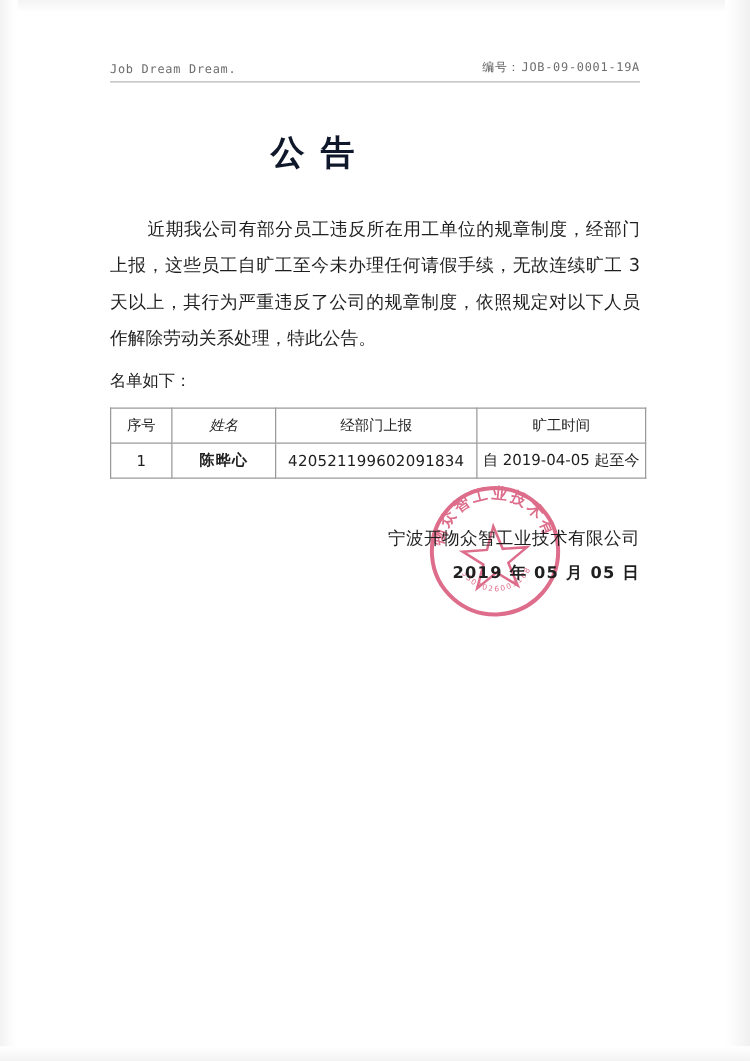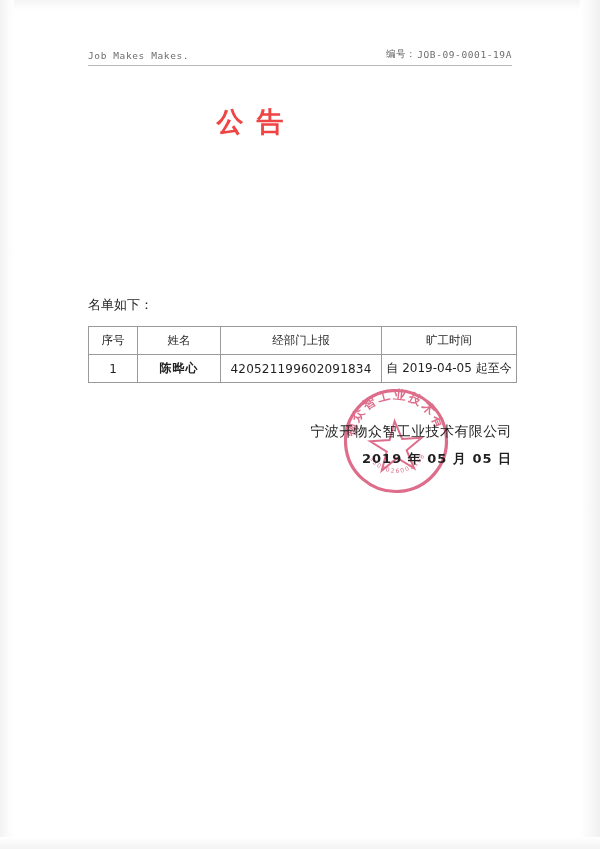--- a/index.html
+++ b/index.html
@@ -89,21 +89,21 @@
     position: absolute;
     left: 0;
     top: 104px;
     width: 500px;
     text-align: center;
     font-family: "DejaVu Sans", "Liberation Sans", sans-serif;
     font-weight: bold;
     font-size: 27px;
     letter-spacing: 13px;
     text-indent: 13px;
-    color: #ef4444;
+    color: #0f172a;
   }
 
   
   .doc-body {
     position: absolute;
     left: 88px;
     top: 170px;
     width: 424px;
     font-family: "DejaVu Sans", "Liberation Sans", sans-serif;
     font-size: 14.2px;
@@ -144,21 +144,21 @@
   .name-table th {
     height: 27px;
     font-size: 11.5px;
     font-weight: normal;
   }
   .name-table td {
     height: 27px;
     font-size: 12px;
   }
   .name-table .c-idx  { width: 48px; }
-  .name-table .c-name { width: 82px; }
+  .name-table .c-name { width: 82px; font-style: italic; }
   .name-table .c-id   { width: 160px; }
   .name-table .c-time { width: 134px; }
   .cell-name { font-weight: bold; letter-spacing: 1px; }
   .cell-id {
     font-family: "Liberation Serif", "DejaVu Serif", serif;
     font-size: 12.5px;
     letter-spacing: 0.2px;
   }
   .cell-time {
     font-family: "DejaVu Sans", "Liberation Sans", sans-serif;
@@ -206,29 +206,30 @@
 <body>
 
 <div class="page">
 
   <div class="scan-edge-top"></div>
   <div class="scan-edge-left"></div>
   <div class="scan-edge-right"></div>
   <div class="scan-edge-bottom"></div>
 
   <div class="doc-header">
-    <span class="hdr-left">Job Makes Makes.</span>
+    <span class="hdr-left">Job Dream Dream.</span>
     <span class="hdr-right">
       <span class="hdr-cn">编号：</span>
       <span>JOB-09-0001-19A</span>
     </span>
   </div>
 
   <div class="doc-title">公告</div>
 
+  <div class="doc-body">近期我公司有部分员工违反所在用工单位的规章制度，经部门上报，这些员工自旷工至今未办理任何请假手续，无故连续旷工 3 天以上，其行为严重违反了公司的规章制度，依照规定对以下人员作解除劳动关系处理，特此公告。</div>
 
   <div class="list-label">名单如下：</div>
 
   <table class="name-table">
     <thead>
       <tr>
         <th class="c-idx">序号</th>
         <th class="c-name">姓名</th>
         <th class="c-id">经部门上报</th>
         <th class="c-time">旷工时间</th>

